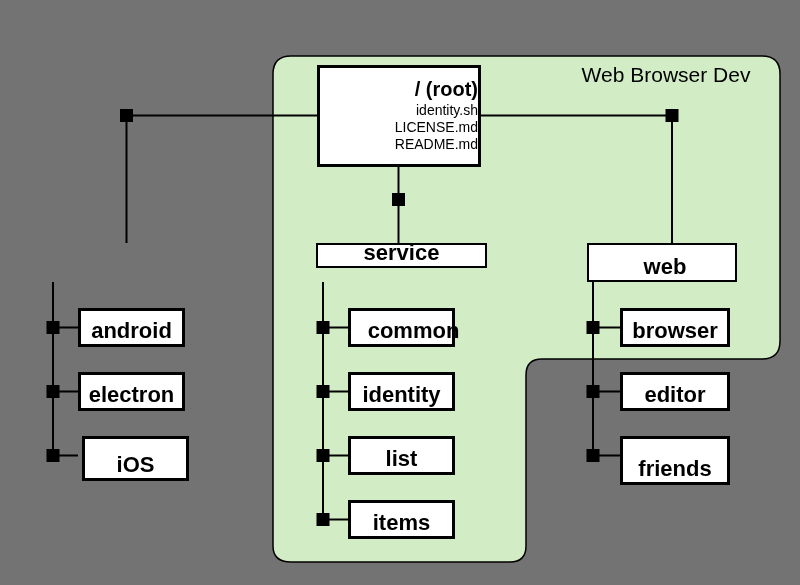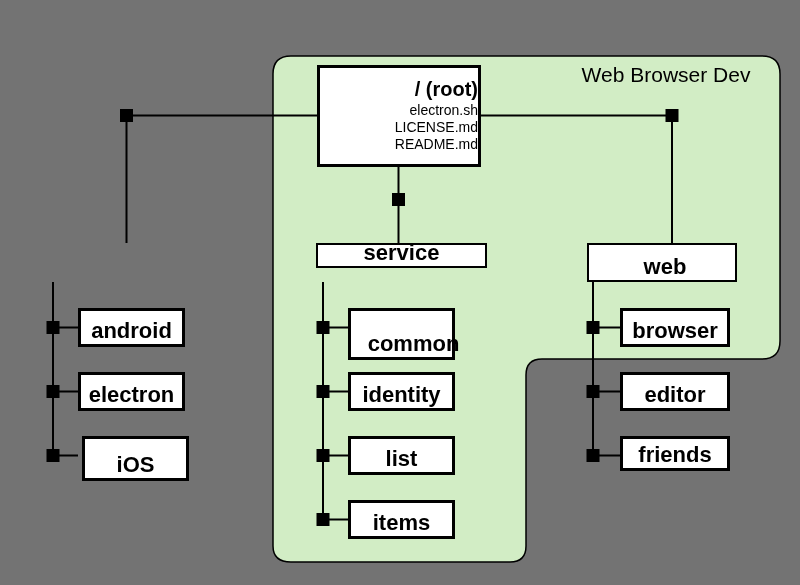--- a/index.html
+++ b/index.html
@@ -106,34 +106,34 @@
 
     <rect class="junction" x="586.5" y="321" width="13" height="13"></rect>
     <rect class="junction" x="586.5" y="385" width="13" height="13"></rect>
     <rect class="junction" x="586.5" y="449" width="13" height="13"></rect>
   </svg>
 
   <div class="region-label">Web Browser Dev</div>
 
   <div class="node node-root" style="left:317px;top:65px;width:164px;height:102px;">
     <div class="root-title">/ (root)</div>
-    <div class="root-file">electron.sh</div>
+    <div class="root-file">identity.sh</div>
     <div class="root-file">LICENSE.md</div>
     <div class="root-file">README.md</div>
   </div>
 
   <div class="node node-parent" style="left:316px;top:243px;width:171px;height:25px;">service</div>
   <div class="node node-parent" style="left:587px;top:243px;width:150px;height:39px;padding-left:6px;">web</div>
 
   <div class="node node-child" style="left:78px;top:308px;width:107px;height:39px;">android</div>
   <div class="node node-child" style="left:78px;top:372px;width:107px;height:39px;">electron</div>
   <div class="node node-child" style="left:82px;top:436px;width:107px;height:45px;">iOS</div>
 
-  <div class="node node-child" style="left:348px;top:308px;width:107px;height:52px;padding-left:24px;">common</div>
+  <div class="node node-child" style="left:348px;top:308px;width:107px;height:39px;padding-left:24px;">common</div>
   <div class="node node-child" style="left:348px;top:372px;width:107px;height:39px;">identity</div>
   <div class="node node-child" style="left:348px;top:436px;width:107px;height:39px;">list</div>
   <div class="node node-child" style="left:348px;top:500px;width:107px;height:39px;">items</div>
 
   <div class="node node-child" style="left:620px;top:308px;width:110px;height:39px;">browser</div>
   <div class="node node-child" style="left:620px;top:372px;width:110px;height:39px;">editor</div>
-  <div class="node node-child" style="left:620px;top:436px;width:110px;height:35px;">friends</div>
+  <div class="node node-child" style="left:620px;top:436px;width:110px;height:49px;">friends</div>
 
 </div>
 
 </body></html>

